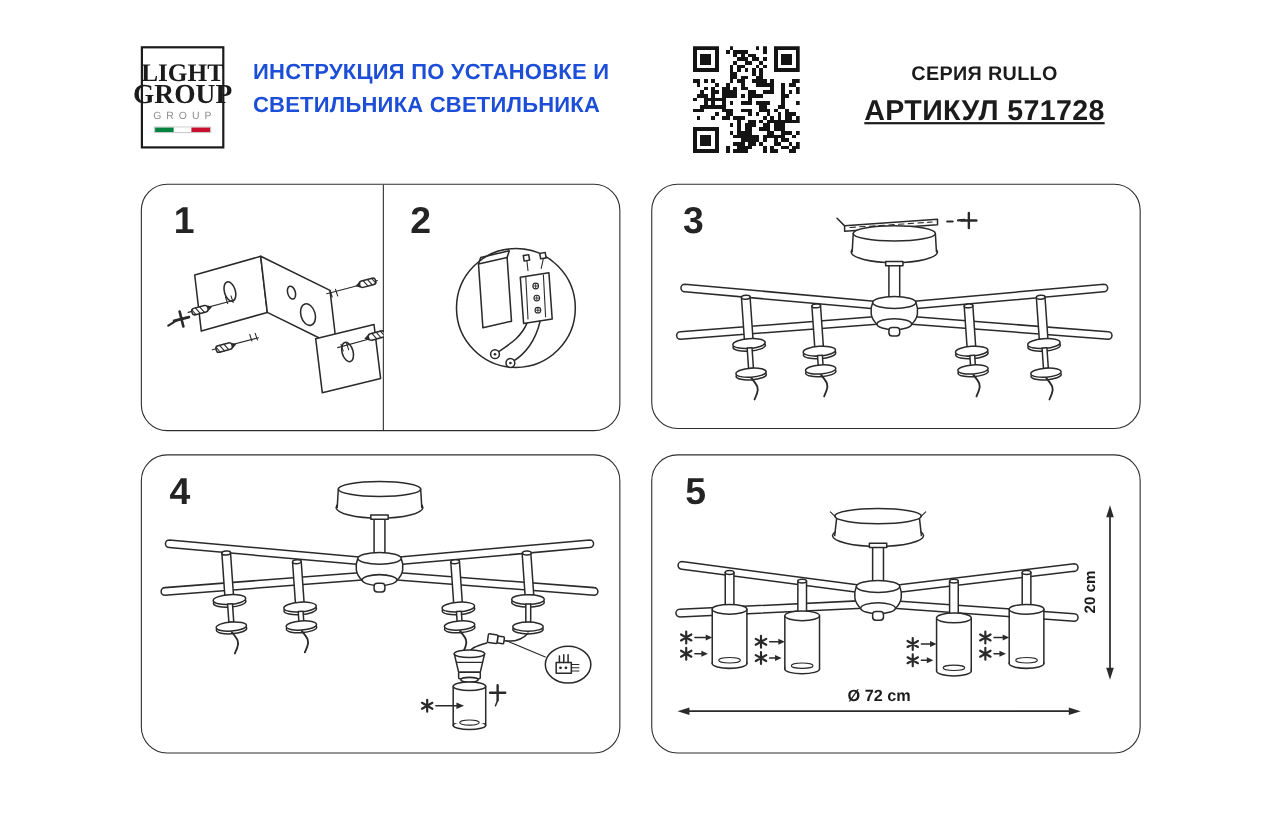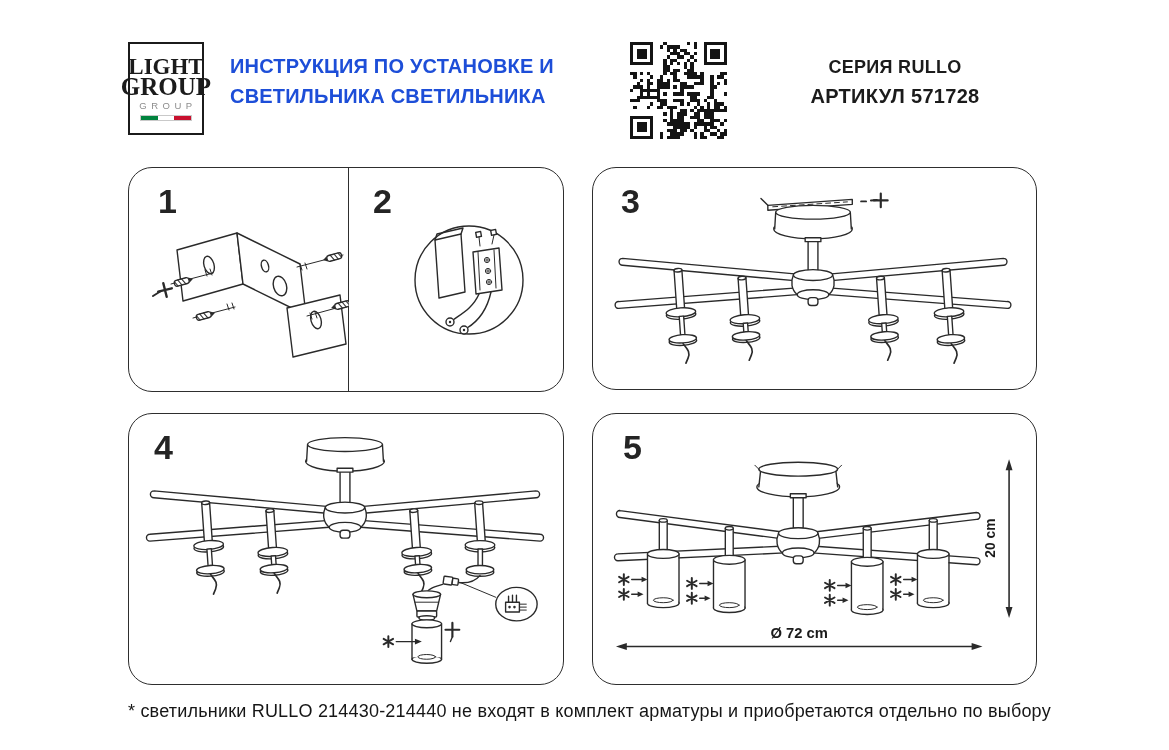--- a/index.html
+++ b/index.html
@@ -17,21 +17,21 @@
   .logo-flag span{flex:1;height:100%;}
 
   .title{position:absolute;left:230px;top:51px;font-size:20px;font-weight:bold;
          line-height:30px;letter-spacing:0.2px;color:#1d4ed8;}
 
   .qr{position:absolute;left:630px;top:42px;width:97px;height:97px;}
   .qr svg{width:100%;height:100%;shape-rendering:crispEdges;}
 
   .series-block{position:absolute;left:785px;top:57px;width:220px;text-align:center;}
   .series-line{font-size:18px;font-weight:bold;letter-spacing:0.3px;}
-  .article-line{font-size:20px;font-weight:bold;margin-top:7px;letter-spacing:0.3px;}
+  .article-line{font-size:26px;font-weight:bold;margin-top:7px;letter-spacing:0.3px;text-decoration:underline;}
 
   
   .panel{position:absolute;border:1.6px solid #2e2e2e;border-radius:24px;background:#fff;box-sizing:border-box;}
   #p12{left:128px;top:167px;width:436px;height:225px;}
   #p3 {left:592px;top:167px;width:445px;height:223px;}
   #p4 {left:128px;top:413px;width:436px;height:272px;}
   #p5 {left:592px;top:413px;width:445px;height:272px;}
   .divider{position:absolute;left:219px;top:0px;height:100%;width:0px;border-left:1.6px solid #2e2e2e;}
   .step-num{position:absolute;font-size:34px;font-weight:600;color:#242424;line-height:34px;}
   .diagram{position:absolute;}
@@ -860,14 +860,13 @@
       </g>
       <g>
         <path d="M30,236 H386" class="sn" style="stroke-width:1.6"></path>
         <polygon points="22,236 33,232.5 33,239.5" class="sf"></polygon>
         <polygon points="394,236 383,232.5 383,239.5" class="sf"></polygon>
         <text class="dimtxt2" text-anchor="middle" x="208" y="227">Ø 72 cm</text>
       </g>
     </svg>
   </div>
 
-  <div class="footnote">* светильники RULLO 214430-214440 не входят в комплект арматуры и приобретаются отдельно по выбору</div>
 </div>
 
 </body></html>

